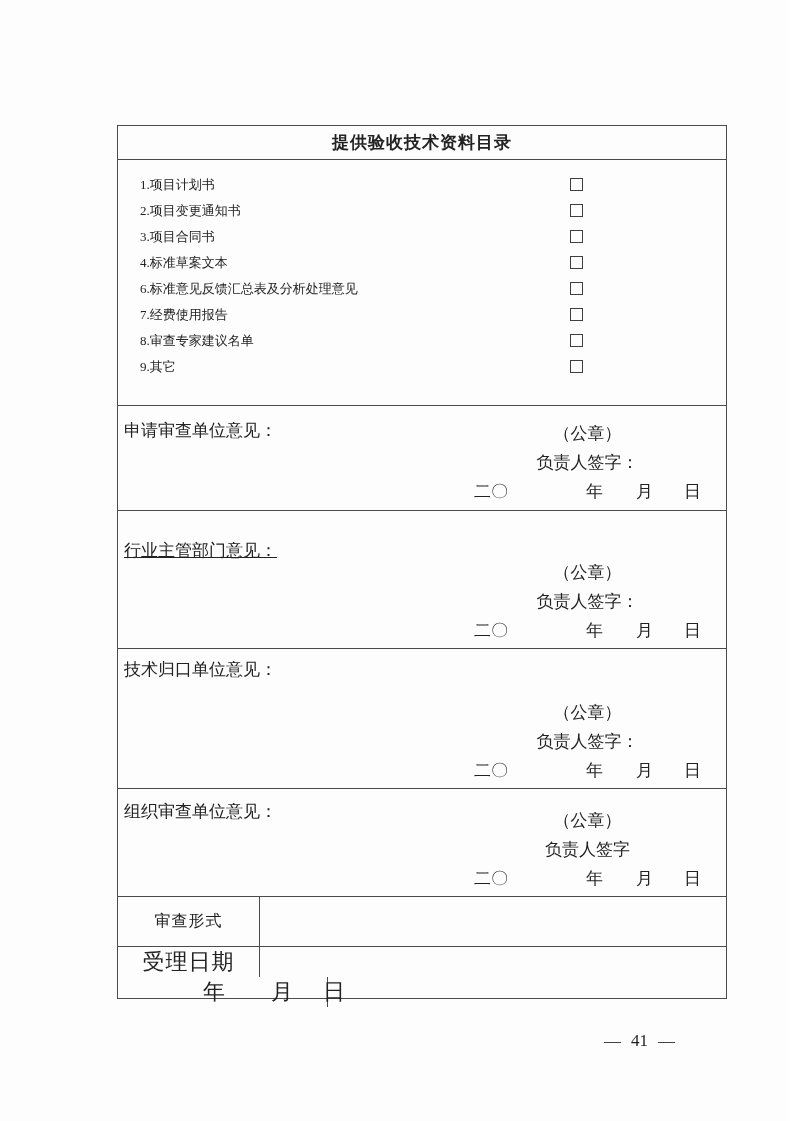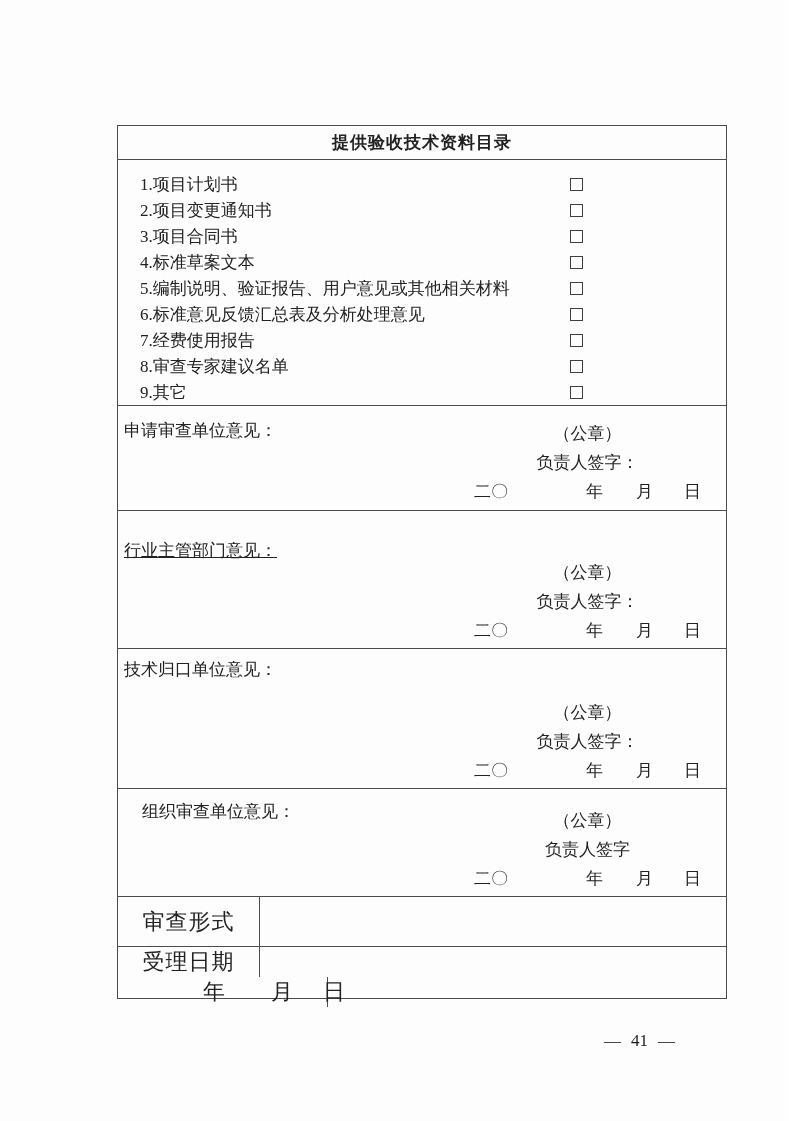--- a/index.html
+++ b/index.html
@@ -16,41 +16,41 @@
     border:1px solid #4b4b4b; background:transparent;
   }
   .row { position:relative; border-bottom:1px solid #4b4b4b; }
   .row:last-child { border-bottom:none; }
 
   .row-title {
     height:34px; display:flex; align-items:center; justify-content:center;
     font-size:17px; font-weight:600; letter-spacing:1px;
   }
 
-  .row-checklist { height:246px; padding:12px 0 0 22px; font-size:17px;font-family:Liberation Serif, serif; }
+  .row-checklist { height:246px; padding:12px 0 0 22px; font-size:13px;font-family:Liberation Serif, serif; }
   .chk-row { position:relative; height:26px; line-height:26px; }
   .chk-box {
     position:absolute; left:430px; top:6px; width:13px; height:13px;
     border:1px solid #3f3f3f; background:transparent;
   }
 
   .row-section { font-size:17px; }
   .sec-label { padding-left:6px; }
   .s1 { height:105px;font-family:Liberation Mono, monospace; } .s1 .sec-label { padding-top:13px; }
   .s2 { height:138px; } .s2 .sec-label { padding-top:28px;text-decoration:underline; }
   .s3 { height:140px; } .s3 .sec-label { padding-top:9px; }
-  .s4 { height:108px; } .s4 .sec-label { padding-top:11px;margin-left:18px; }
+  .s4 { height:108px; } .s4 .sec-label { padding-top:11px; }
 
   .sig-block { position:absolute; left:356px; bottom:3px;text-align:center; }
   .sig-line { height:29px; line-height:29px; white-space:nowrap; }
   .date-line .yl { margin-left:78px; }
   .date-line .ml { margin-left:33px; }
   .date-line .dl { margin-left:31px; }
 
-  .row-review { height:50px; display:flex; font-size:22px; }
+  .row-review { height:50px; display:flex; font-size:16px; }
   .row-accept { height:51px; display:flex; font-size:22px;flex-direction:column; }
   .cell-label {
     width:142px; border-right:1px solid #4b4b4b;
     display:flex; align-items:center; justify-content:center;
     letter-spacing:1px;
   }
   .cell-free { flex:1; }
   .cell-date {
     width:210px; border-right:1px solid #4b4b4b;
     display:flex; align-items:center; padding-left:85px; white-space:nowrap;
@@ -87,24 +87,20 @@
       <div class="chk-row">
         <span>2.项目变更通知书</span>
         <span class="chk-box"></span>
       </div>
       <div class="chk-row">
         <span>3.项目合同书</span>
         <span class="chk-box"></span>
       </div>
       <div class="chk-row">
         <span>4.标准草案文本</span>
-        <span class="chk-box"></span>
-      </div>
-      <div class="chk-row">
-        <span>5.编制说明、验证报告、用户意见或其他相关材料</span>
         <span class="chk-box"></span>
       </div>
       <div class="chk-row">
         <span>6.标准意见反馈汇总表及分析处理意见</span>
         <span class="chk-box"></span>
       </div>
       <div class="chk-row">
         <span>7.经费使用报告</span>
         <span class="chk-box"></span>
       </div>

